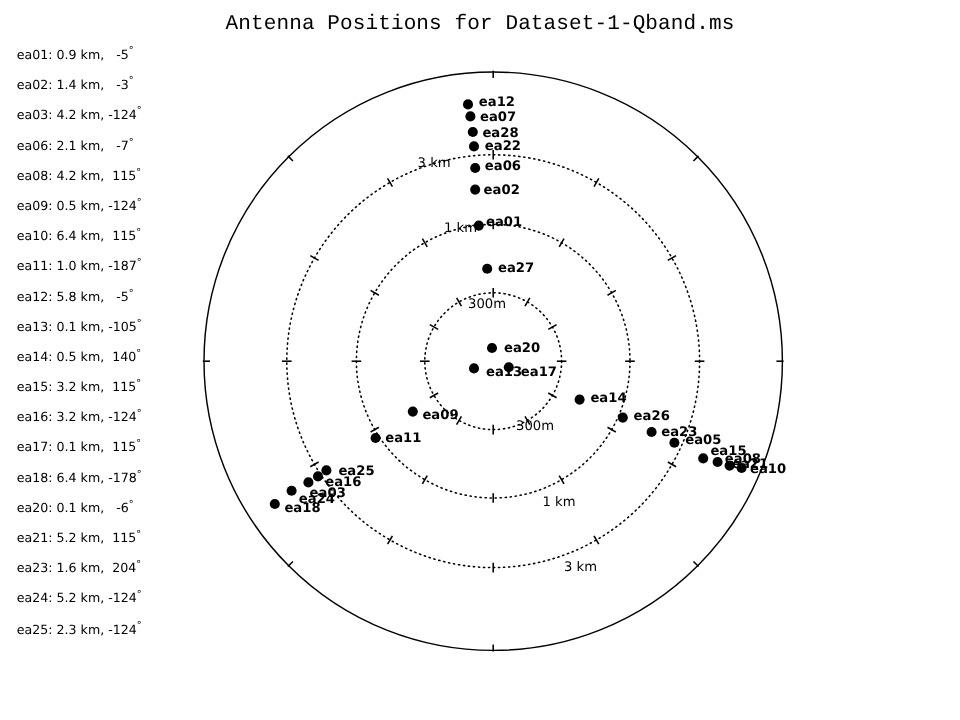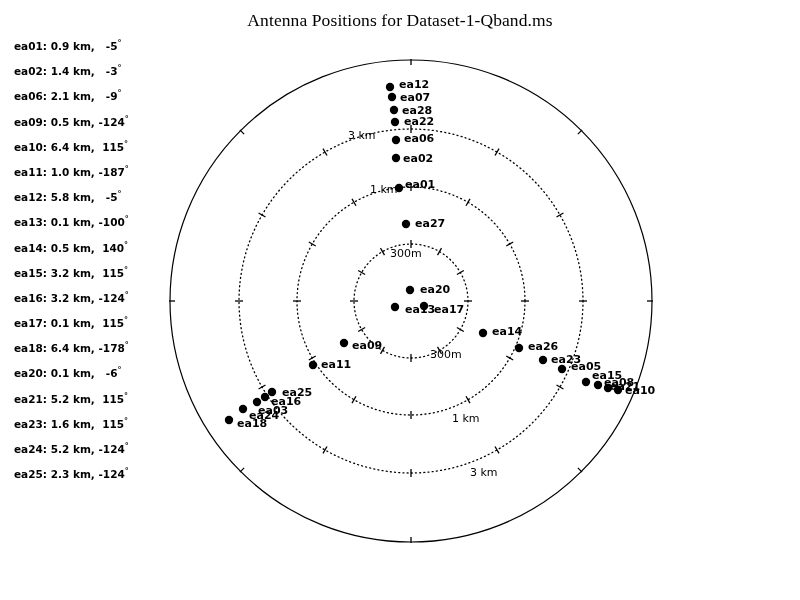--- a/index.html
+++ b/index.html
@@ -16,30 +16,30 @@
     background: #ffffff;
   }
   #plot-title {
     position: absolute;
     left: 0; top: 10px;
     width: 800px;
     text-align: center;
     font-size: 17.5px;
     color: #000000;
     letter-spacing: 0.1px;
-    font-family: Liberation Serif, serif;
+    font-family: Liberation Mono, monospace;
   }
   #legend-list {
     position: absolute;
     left: 14px; top: 34px;
     width: 150px;
   }
   .legend-row {
     font-size: 10.5px;
-    font-weight: bold;
+    font-weight: normal;
     color: #000000;
     height: 25.2px;
     line-height: 25.2px;
     white-space: pre;
     font-family: "DejaVu Sans", sans-serif;
   }
   .legend-row .deg {
     font-size: 8px;
     vertical-align: super;
     line-height: 0;
@@ -82,34 +82,36 @@
 </head>
 <body>
 
 <div id="page">
 
   <div id="plot-title">Antenna Positions for Dataset-1-Qband.ms</div>
 
   <div id="legend-list">
       <div class="legend-row"><span>ea01: 0.9 km,   -5</span><span class="deg">°</span></div>
       <div class="legend-row"><span>ea02: 1.4 km,   -3</span><span class="deg">°</span></div>
-      <div class="legend-row"><span>ea06: 2.1 km,   -9</span><span class="deg">°</span></div>
+      <div class="legend-row"><span>ea03: 4.2 km, -124</span><span class="deg">°</span></div>
+      <div class="legend-row"><span>ea06: 2.1 km,   -7</span><span class="deg">°</span></div>
+      <div class="legend-row"><span>ea08: 4.2 km,  115</span><span class="deg">°</span></div>
       <div class="legend-row"><span>ea09: 0.5 km, -124</span><span class="deg">°</span></div>
       <div class="legend-row"><span>ea10: 6.4 km,  115</span><span class="deg">°</span></div>
       <div class="legend-row"><span>ea11: 1.0 km, -187</span><span class="deg">°</span></div>
       <div class="legend-row"><span>ea12: 5.8 km,   -5</span><span class="deg">°</span></div>
-      <div class="legend-row"><span>ea13: 0.1 km, -100</span><span class="deg">°</span></div>
+      <div class="legend-row"><span>ea13: 0.1 km, -105</span><span class="deg">°</span></div>
       <div class="legend-row"><span>ea14: 0.5 km,  140</span><span class="deg">°</span></div>
       <div class="legend-row"><span>ea15: 3.2 km,  115</span><span class="deg">°</span></div>
       <div class="legend-row"><span>ea16: 3.2 km, -124</span><span class="deg">°</span></div>
       <div class="legend-row"><span>ea17: 0.1 km,  115</span><span class="deg">°</span></div>
       <div class="legend-row"><span>ea18: 6.4 km, -178</span><span class="deg">°</span></div>
       <div class="legend-row"><span>ea20: 0.1 km,   -6</span><span class="deg">°</span></div>
       <div class="legend-row"><span>ea21: 5.2 km,  115</span><span class="deg">°</span></div>
-      <div class="legend-row"><span>ea23: 1.6 km,  115</span><span class="deg">°</span></div>
+      <div class="legend-row"><span>ea23: 1.6 km,  204</span><span class="deg">°</span></div>
       <div class="legend-row"><span>ea24: 5.2 km, -124</span><span class="deg">°</span></div>
       <div class="legend-row"><span>ea25: 2.3 km, -124</span><span class="deg">°</span></div>
     </div>
 
   <div id="plot-area">
     <svg id="plot-svg" width="800" height="600" viewBox="0 0 800 600">
       <g id="grid-group">
           <circle cx="411" cy="301" r="241" class="outer-circle"></circle>
           <circle cx="411" cy="301" r="57" class="ring-circle"></circle>
           <circle cx="411" cy="301" r="114" class="ring-circle"></circle>

